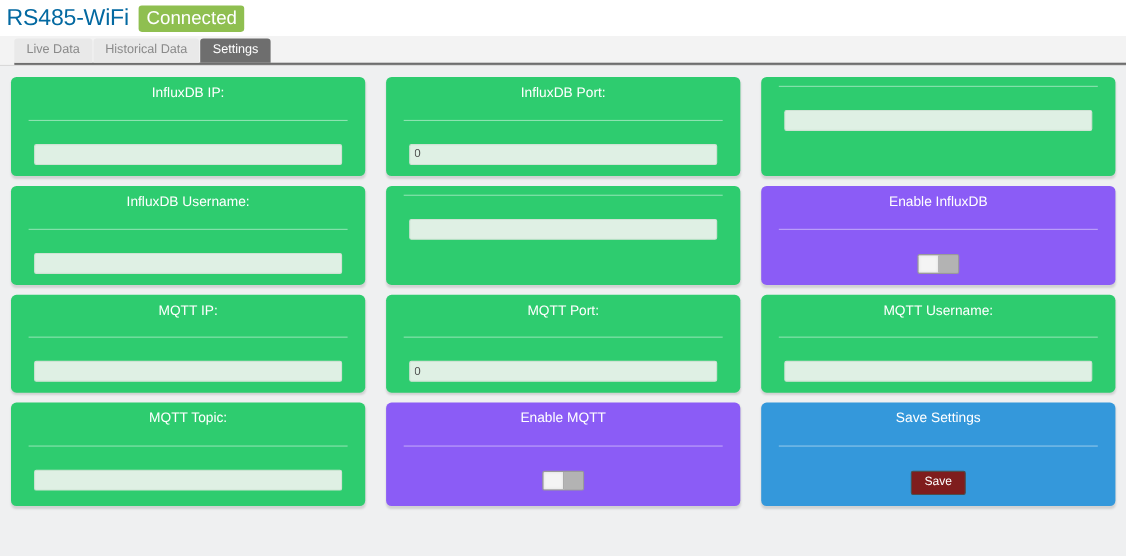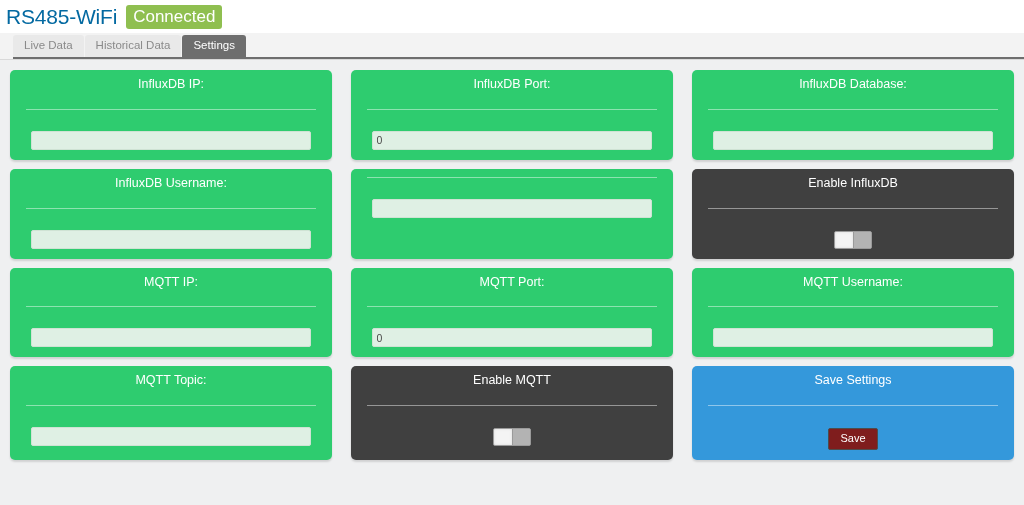--- a/index.html
+++ b/index.html
@@ -83,21 +83,21 @@
     border-radius: 5px;
     padding: 8px 10px 10px 10px;
     min-height: 70px;
     box-shadow: 0 2px 2px rgba(0,0,0,0.13);
     display: flex;
     flex-direction: column;
     align-items: center;
     gap: 11px;
   }
   .card.green { background: #2ecc6f; }
-  .card.red   { background: #404040; align-items: center; }
+  .card.red   { background: #8b5cf6; align-items: center; }
   .card.blue  { background: #3498db; }
   .card.empty {
     background: transparent;
     box-shadow: none;
     min-height: 0;
   }
 
   .card-title {
     color: #ffffff;
     font-size: 12.5px;
@@ -183,21 +183,20 @@
       <div class="card-title">InfluxDB IP:</div>
       <div class="divider"></div>
       <input class="field" type="text" style="">
     </div>
     <div class="card green">
       <div class="card-title">InfluxDB Port:</div>
       <div class="divider"></div>
       <input class="field" type="text" value="0" style="">
     </div>
     <div class="card green">
-      <div class="card-title">InfluxDB Database:</div>
       <div class="divider"></div>
       <input class="field" type="text" style="">
     </div>
     <div class="card green">
       <div class="card-title">InfluxDB Username:</div>
       <div class="divider"></div>
       <input class="field" type="text" style="">
     </div>
     <div class="card green">
       <div class="divider"></div>

